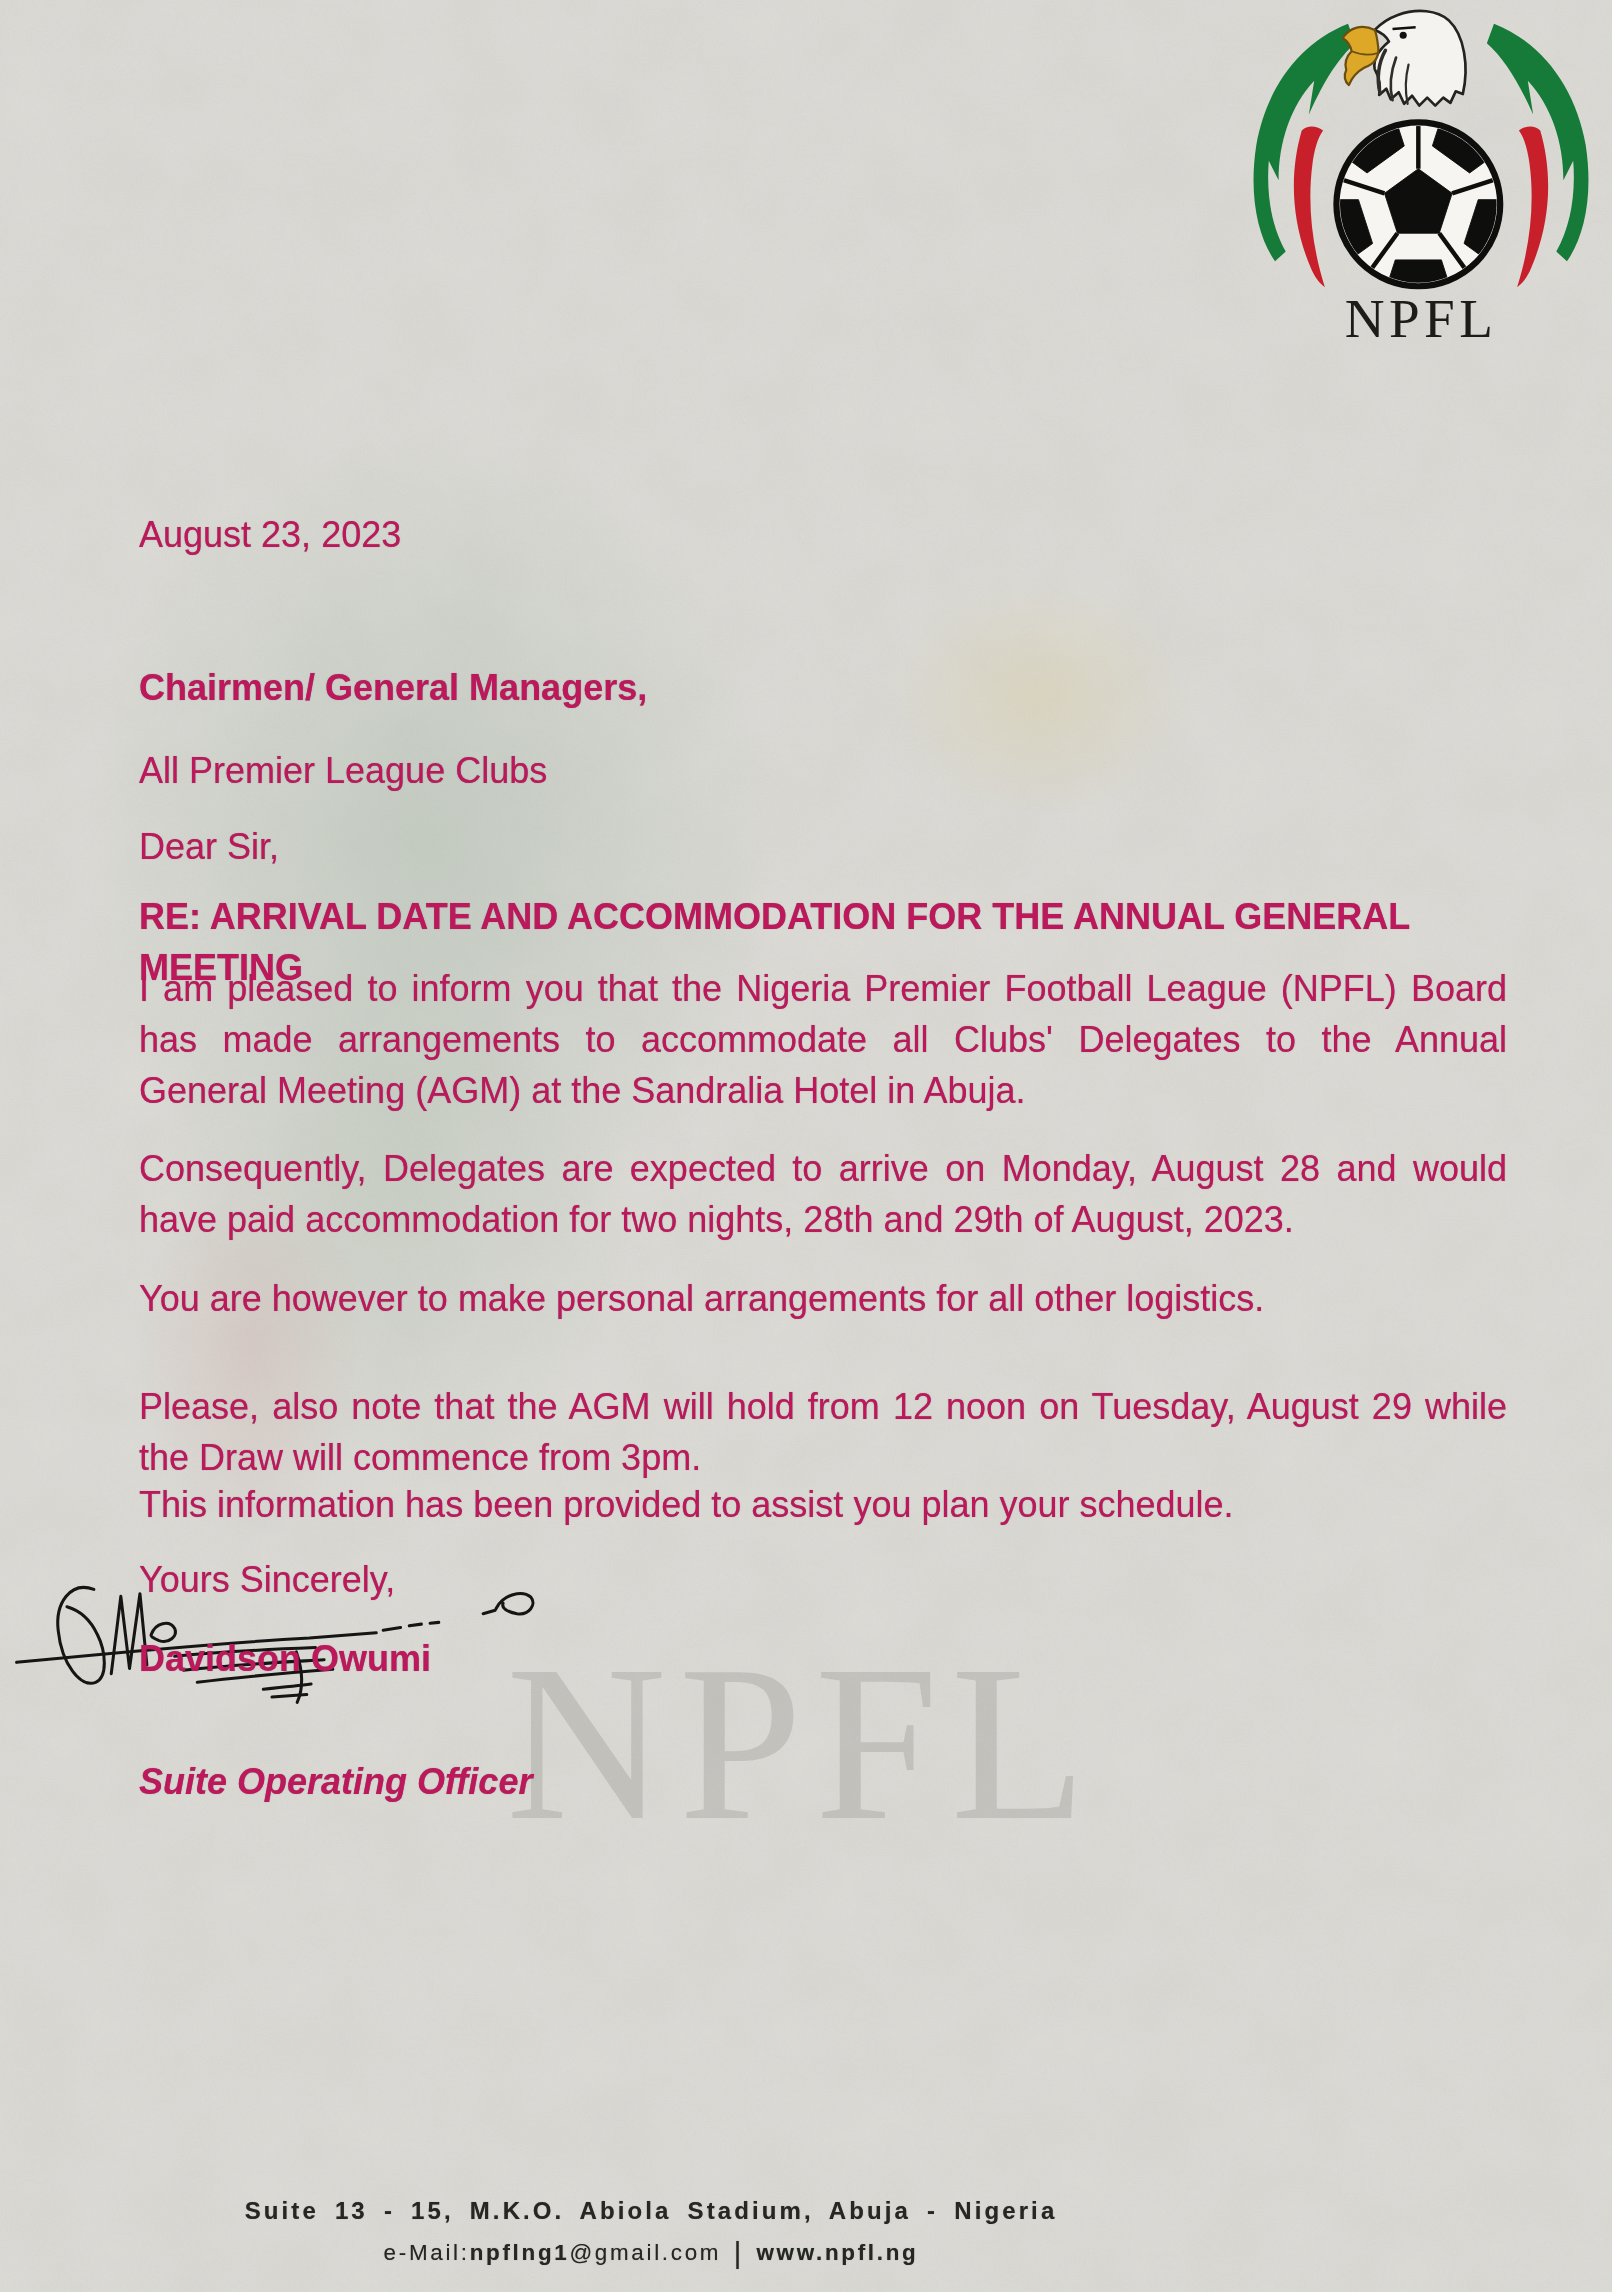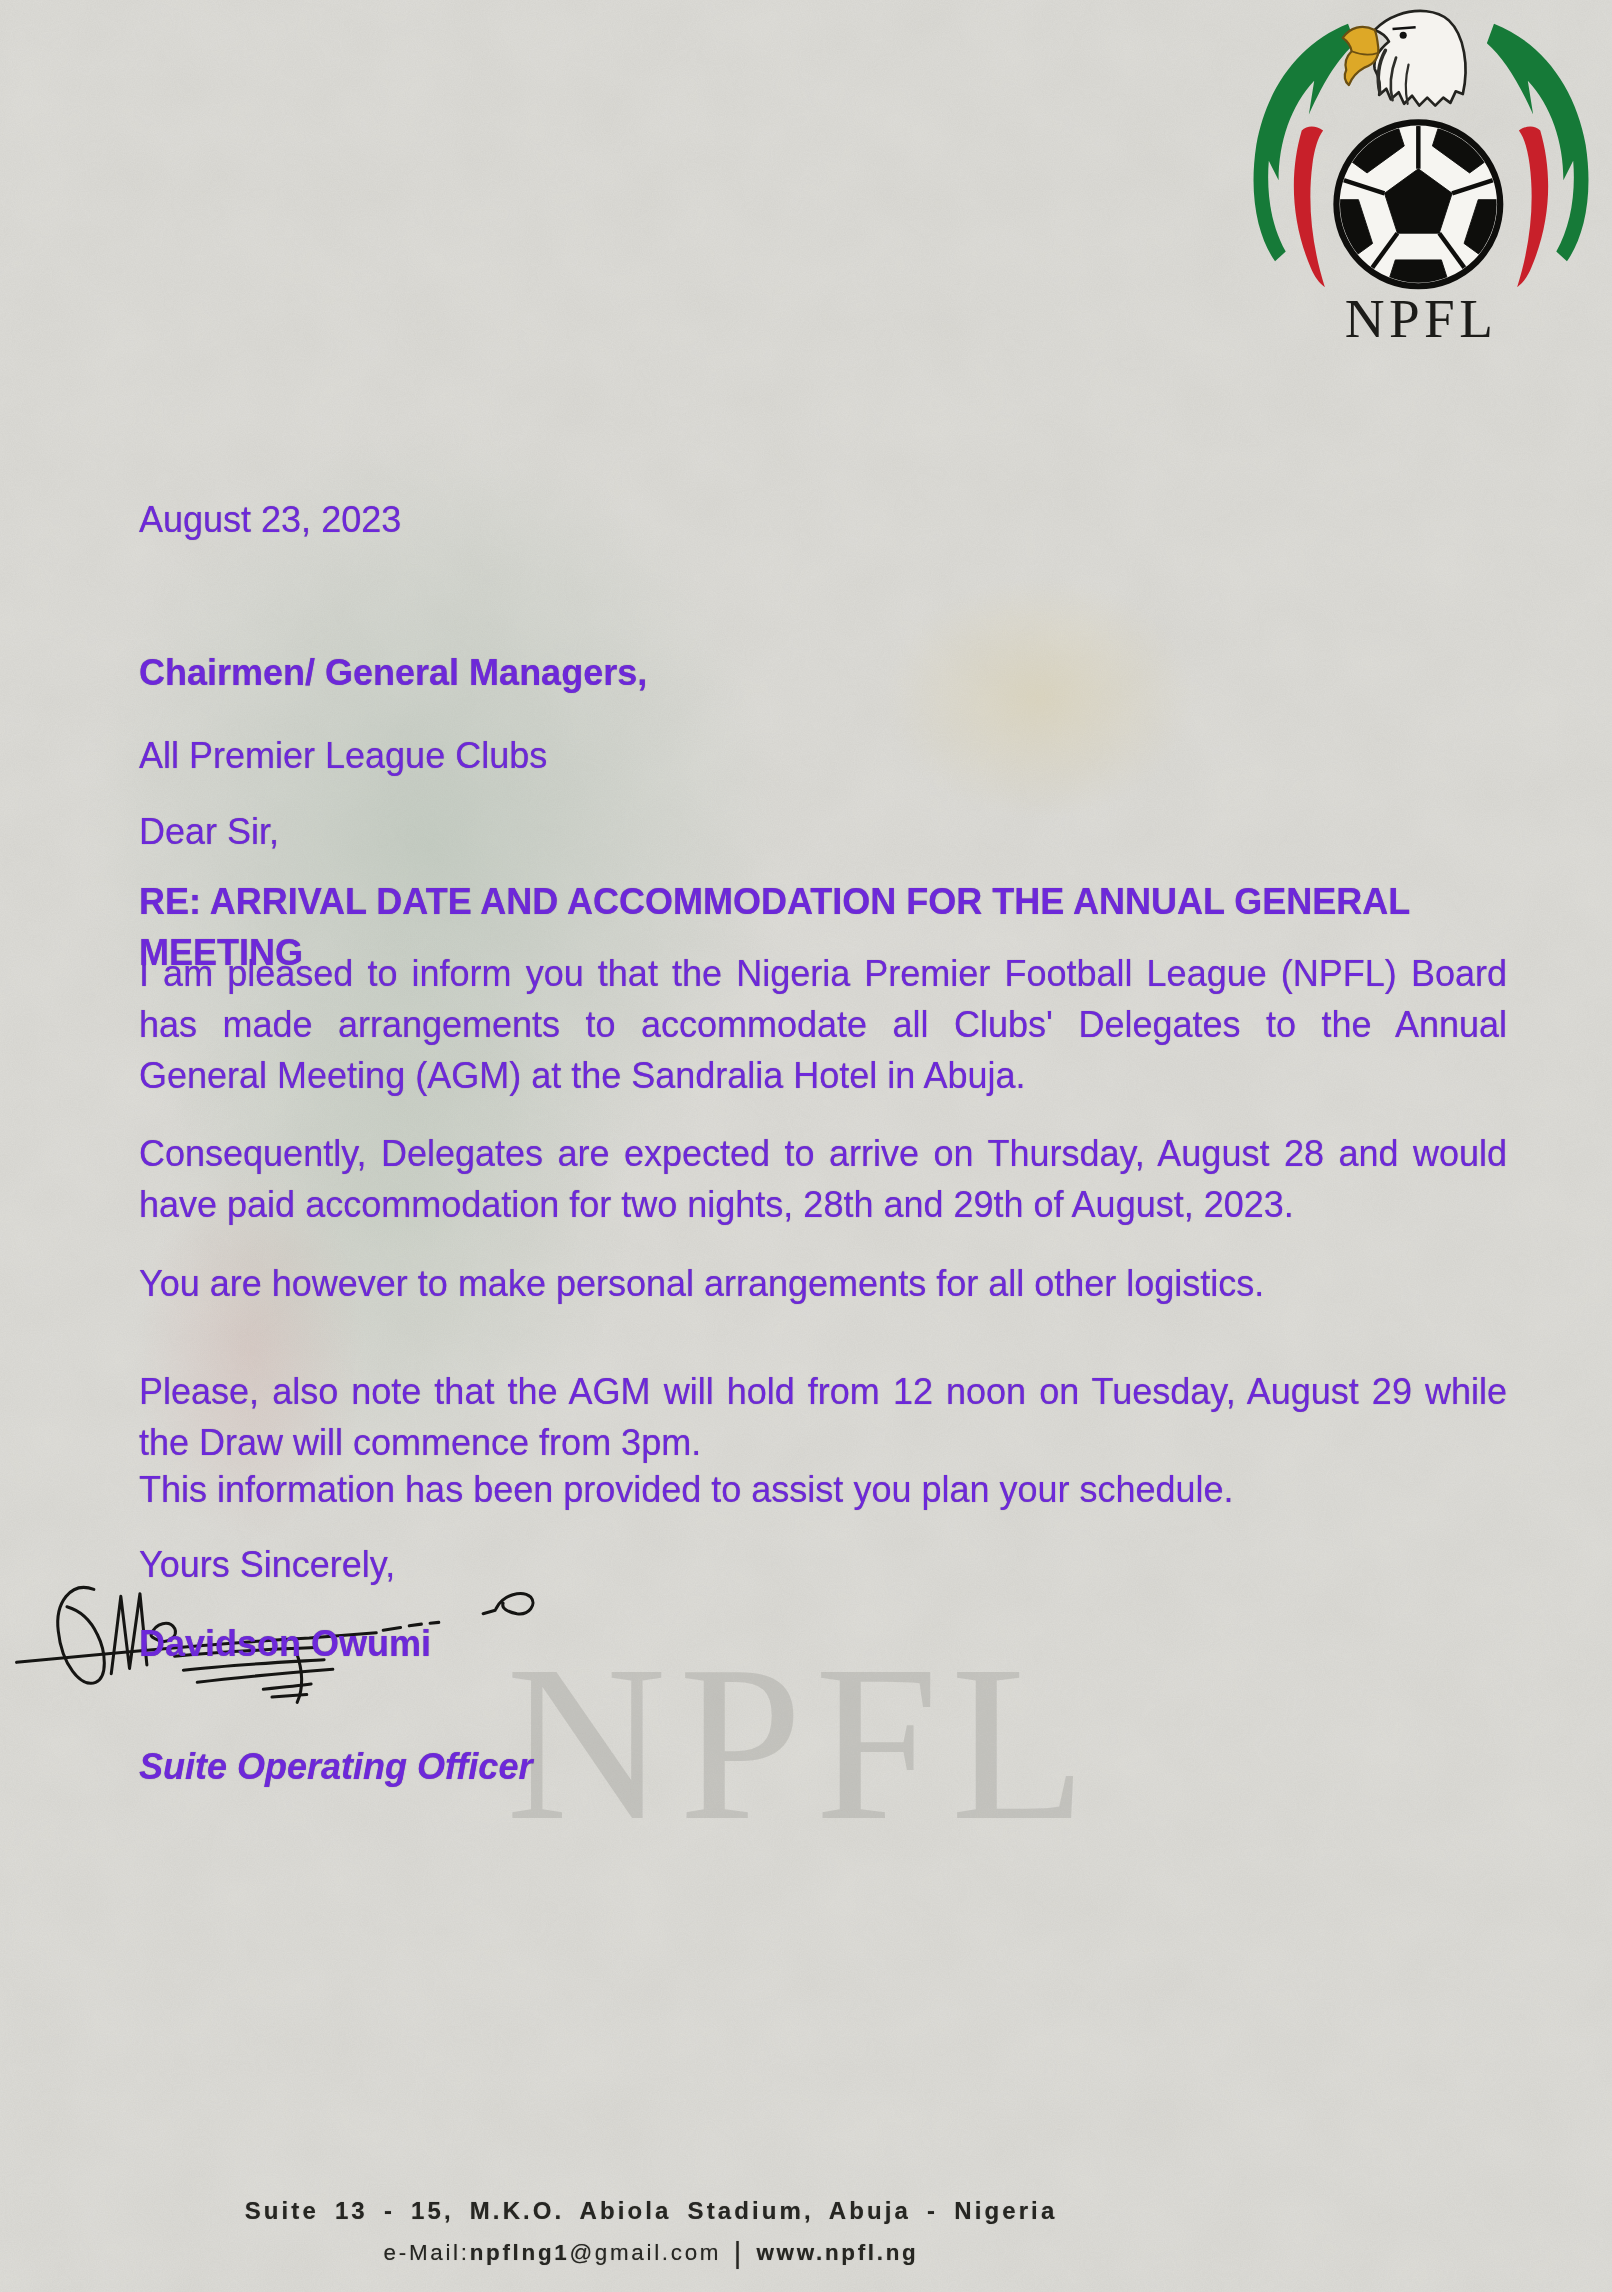--- a/index.html
+++ b/index.html
@@ -28,22 +28,23 @@
     white-space:nowrap;
   }
   .logo{position:absolute;left:1243px;top:5.4px;width:356px;height:340px;}
   .logo-word{
     font-family:"Liberation Serif", serif;
     font-size:62px;letter-spacing:5px;
     fill:#1c1c19;text-anchor:middle;
   }
   .block{
     position:absolute;left:139px;width:1368px;
-    font-size:36px;line-height:51px;color:#6d28d9;
+    font-size:36px;line-height:51px;color:#be185d;
     text-shadow:0 0 0.9px rgba(27,27,24,0.5);
+    margin-top:15px;
   }
   .bold{font-weight:bold;}
   .italic{font-style:italic;}
   .jline{text-align:justify;text-align-last:justify;}
   .nline{text-align:left;}
   .signature{position:absolute;left:4.5px;top:1572px;width:600px;height:139px;}
   .signature path{stroke:#151513;stroke-width:3.5;fill:none;stroke-linecap:round;stroke-linejoin:round;}
   .footer{
     position:absolute;left:0;top:2196px;width:1302px;
     text-align:center;color:#262622;
@@ -136,21 +137,21 @@
   <div class="block" style="top:806px">Dear Sir,</div>
   <div class="block" style="top:948px">
     <div class="jline">I am pleased to inform you that the Nigeria Premier Football League (NPFL) Board</div>
     <div class="jline">has made arrangements to accommodate all Clubs' Delegates to the Annual</div>
     <div class="nline">General Meeting (AGM) at the Sandralia Hotel in Abuja.</div>
   </div>
 
   <div class="block bold" style="top:876px">RE: ARRIVAL DATE AND ACCOMMODATION FOR THE ANNUAL GENERAL MEETING</div>
 
   <div class="block" style="top:1128px">
-    <div class="jline">Consequently, Delegates are expected to arrive on Thursday, August 28 and would</div>
+    <div class="jline">Consequently, Delegates are expected to arrive on Monday, August 28 and would</div>
     <div class="nline">have paid accommodation for two nights, 28th and 29th of August, 2023.</div>
   </div>
 
   <div class="block" style="top:1258px">You are however to make personal arrangements for all other logistics.</div>
 
   <div class="block" style="top:1366px">
     <div class="jline">Please, also note that the AGM will hold from 12 noon on Tuesday, August 29 while</div>
     <div class="nline">the Draw will commence from 3pm.</div>
   </div>
 

